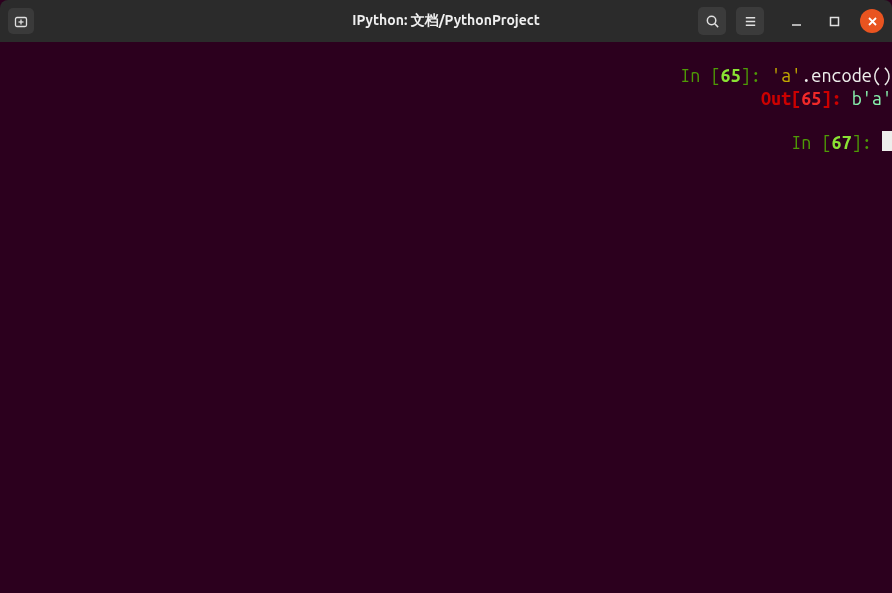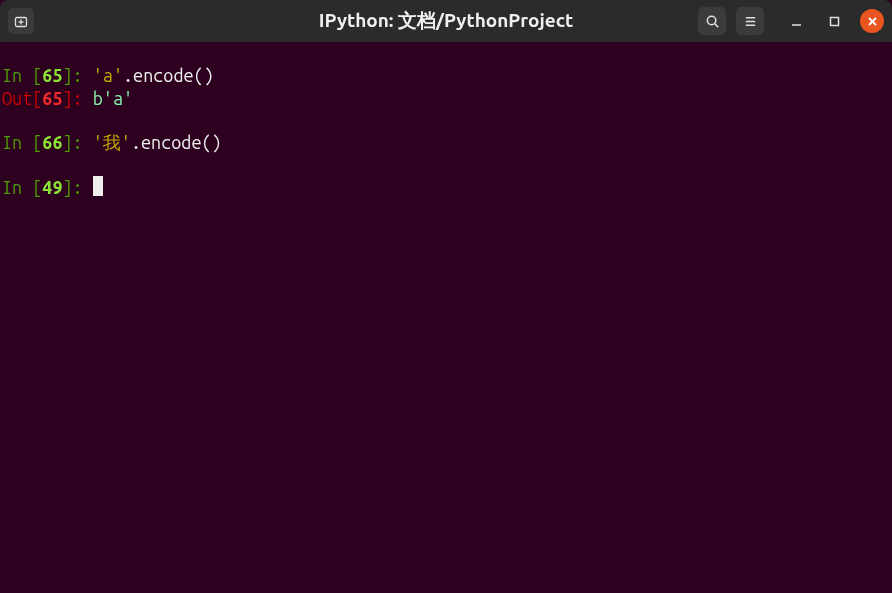--- a/index.html
+++ b/index.html
@@ -34,21 +34,21 @@
       justify-content: center;
       cursor: pointer;
     }
     .new-tab-btn svg { width: 16px; height: 16px; }
     .title {
       position: absolute;
       left: 50%;
       transform: translateX(-50%);
       color: #f0f0f0;
       font-family: "Ubuntu", "Cantarell", sans-serif;
-      font-size: 19px;
+      font-size: 14px;
       font-weight: bold;
     }
     .titlebar-right {
       margin-left: auto;
       display: flex;
       align-items: center;
       gap: 10px;
     }
     .icon-btn {
       width: 28px;
@@ -71,28 +71,29 @@
       border-radius: 50%;
     }
     .win-btn svg { width: 11px; height: 11px; stroke: #e0e0e0; fill: none; stroke-width: 1.5; }
     .close-btn {
       background: #e95420;
     }
     .close-btn svg { stroke: #ffffff; stroke-width: 1.8; }
     .win-controls { display: flex; gap: 14px; margin-left: 10px; align-items: center; }
     
     .terminal {
-      padding: 22px 9px 0 2px;
+      padding: 22px 0 0 2px;
       color: #eeeeec;
       line-height: 1.25;
       letter-spacing: 0px;
+      text-align: right;
     }
     .line { white-space: pre; }
     .in-label { color: #4e9a06; }
-    .out-label { color: #cc0000; }
+    .out-label { color: #cc0000; font-weight: bold; }
     .num-bold { color: #8ae234; font-weight: bold; }
     .out-num-bold { color: #ef2929; font-weight: bold; }
     .string { color: #bfa600; }
     .code-text { color: #eeeeec; }
     .output-text { color: #86efac; }
     .cursor {
       display: inline-block;
       width: 10px;
       height: 20px;
       background: #eeeeec;
@@ -151,18 +152,17 @@
 </div>
 
 <div class="terminal">
 
   <div class="block">
     <div class="line"><span class="in-label">In [</span><span class="num-bold">65</span><span class="in-label">]: </span><span class="string">'a'</span><span class="code-text">.encode()</span></div>
     <div class="line"><span class="out-label">Out[</span><span class="out-num-bold">65</span><span class="out-label">]: </span><span class="output-text">b'a'</span></div>
   </div>
 
   <div class="block">
-    <div class="line"><span class="in-label">In [</span><span class="num-bold">66</span><span class="in-label">]: </span><span class="string">'我'</span><span class="code-text">.encode()</span></div>
   </div>
 
-  <div class="line"><span class="in-label">In [</span><span class="num-bold">49</span><span class="in-label">]: </span><span class="cursor"></span></div>
+  <div class="line"><span class="in-label">In [</span><span class="num-bold">67</span><span class="in-label">]: </span><span class="cursor"></span></div>
 
 </div>
 
 </body></html>

